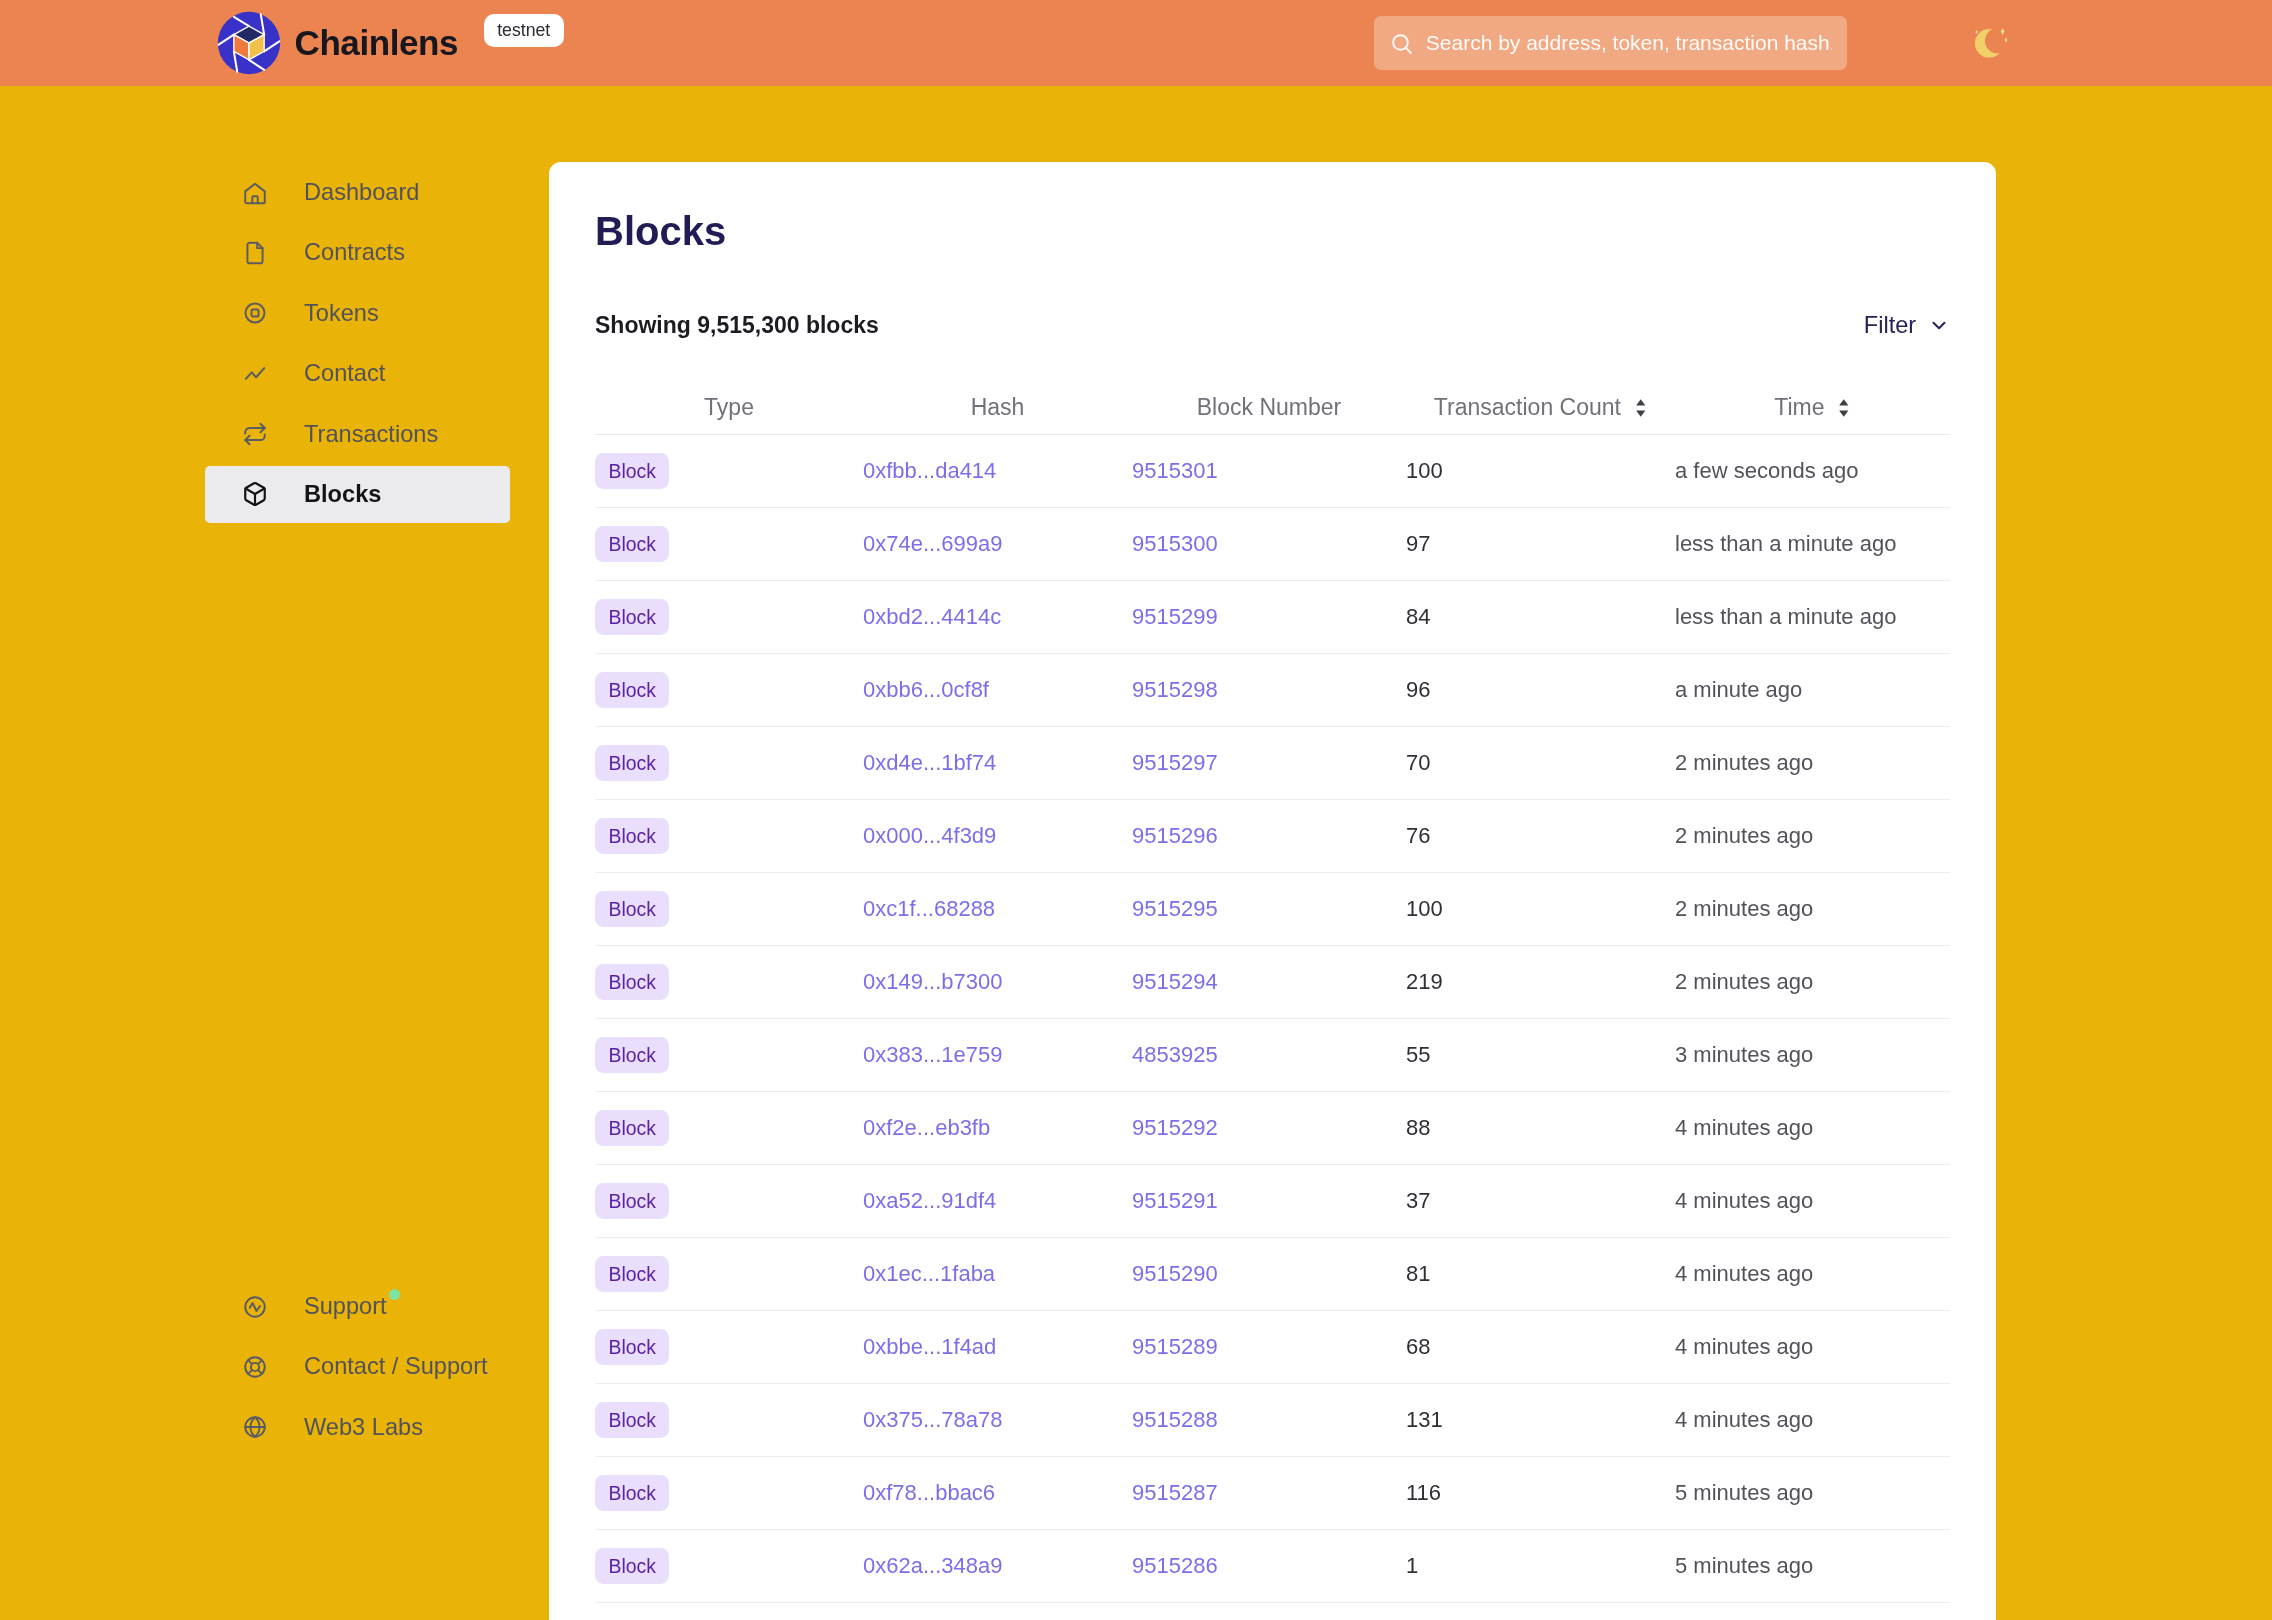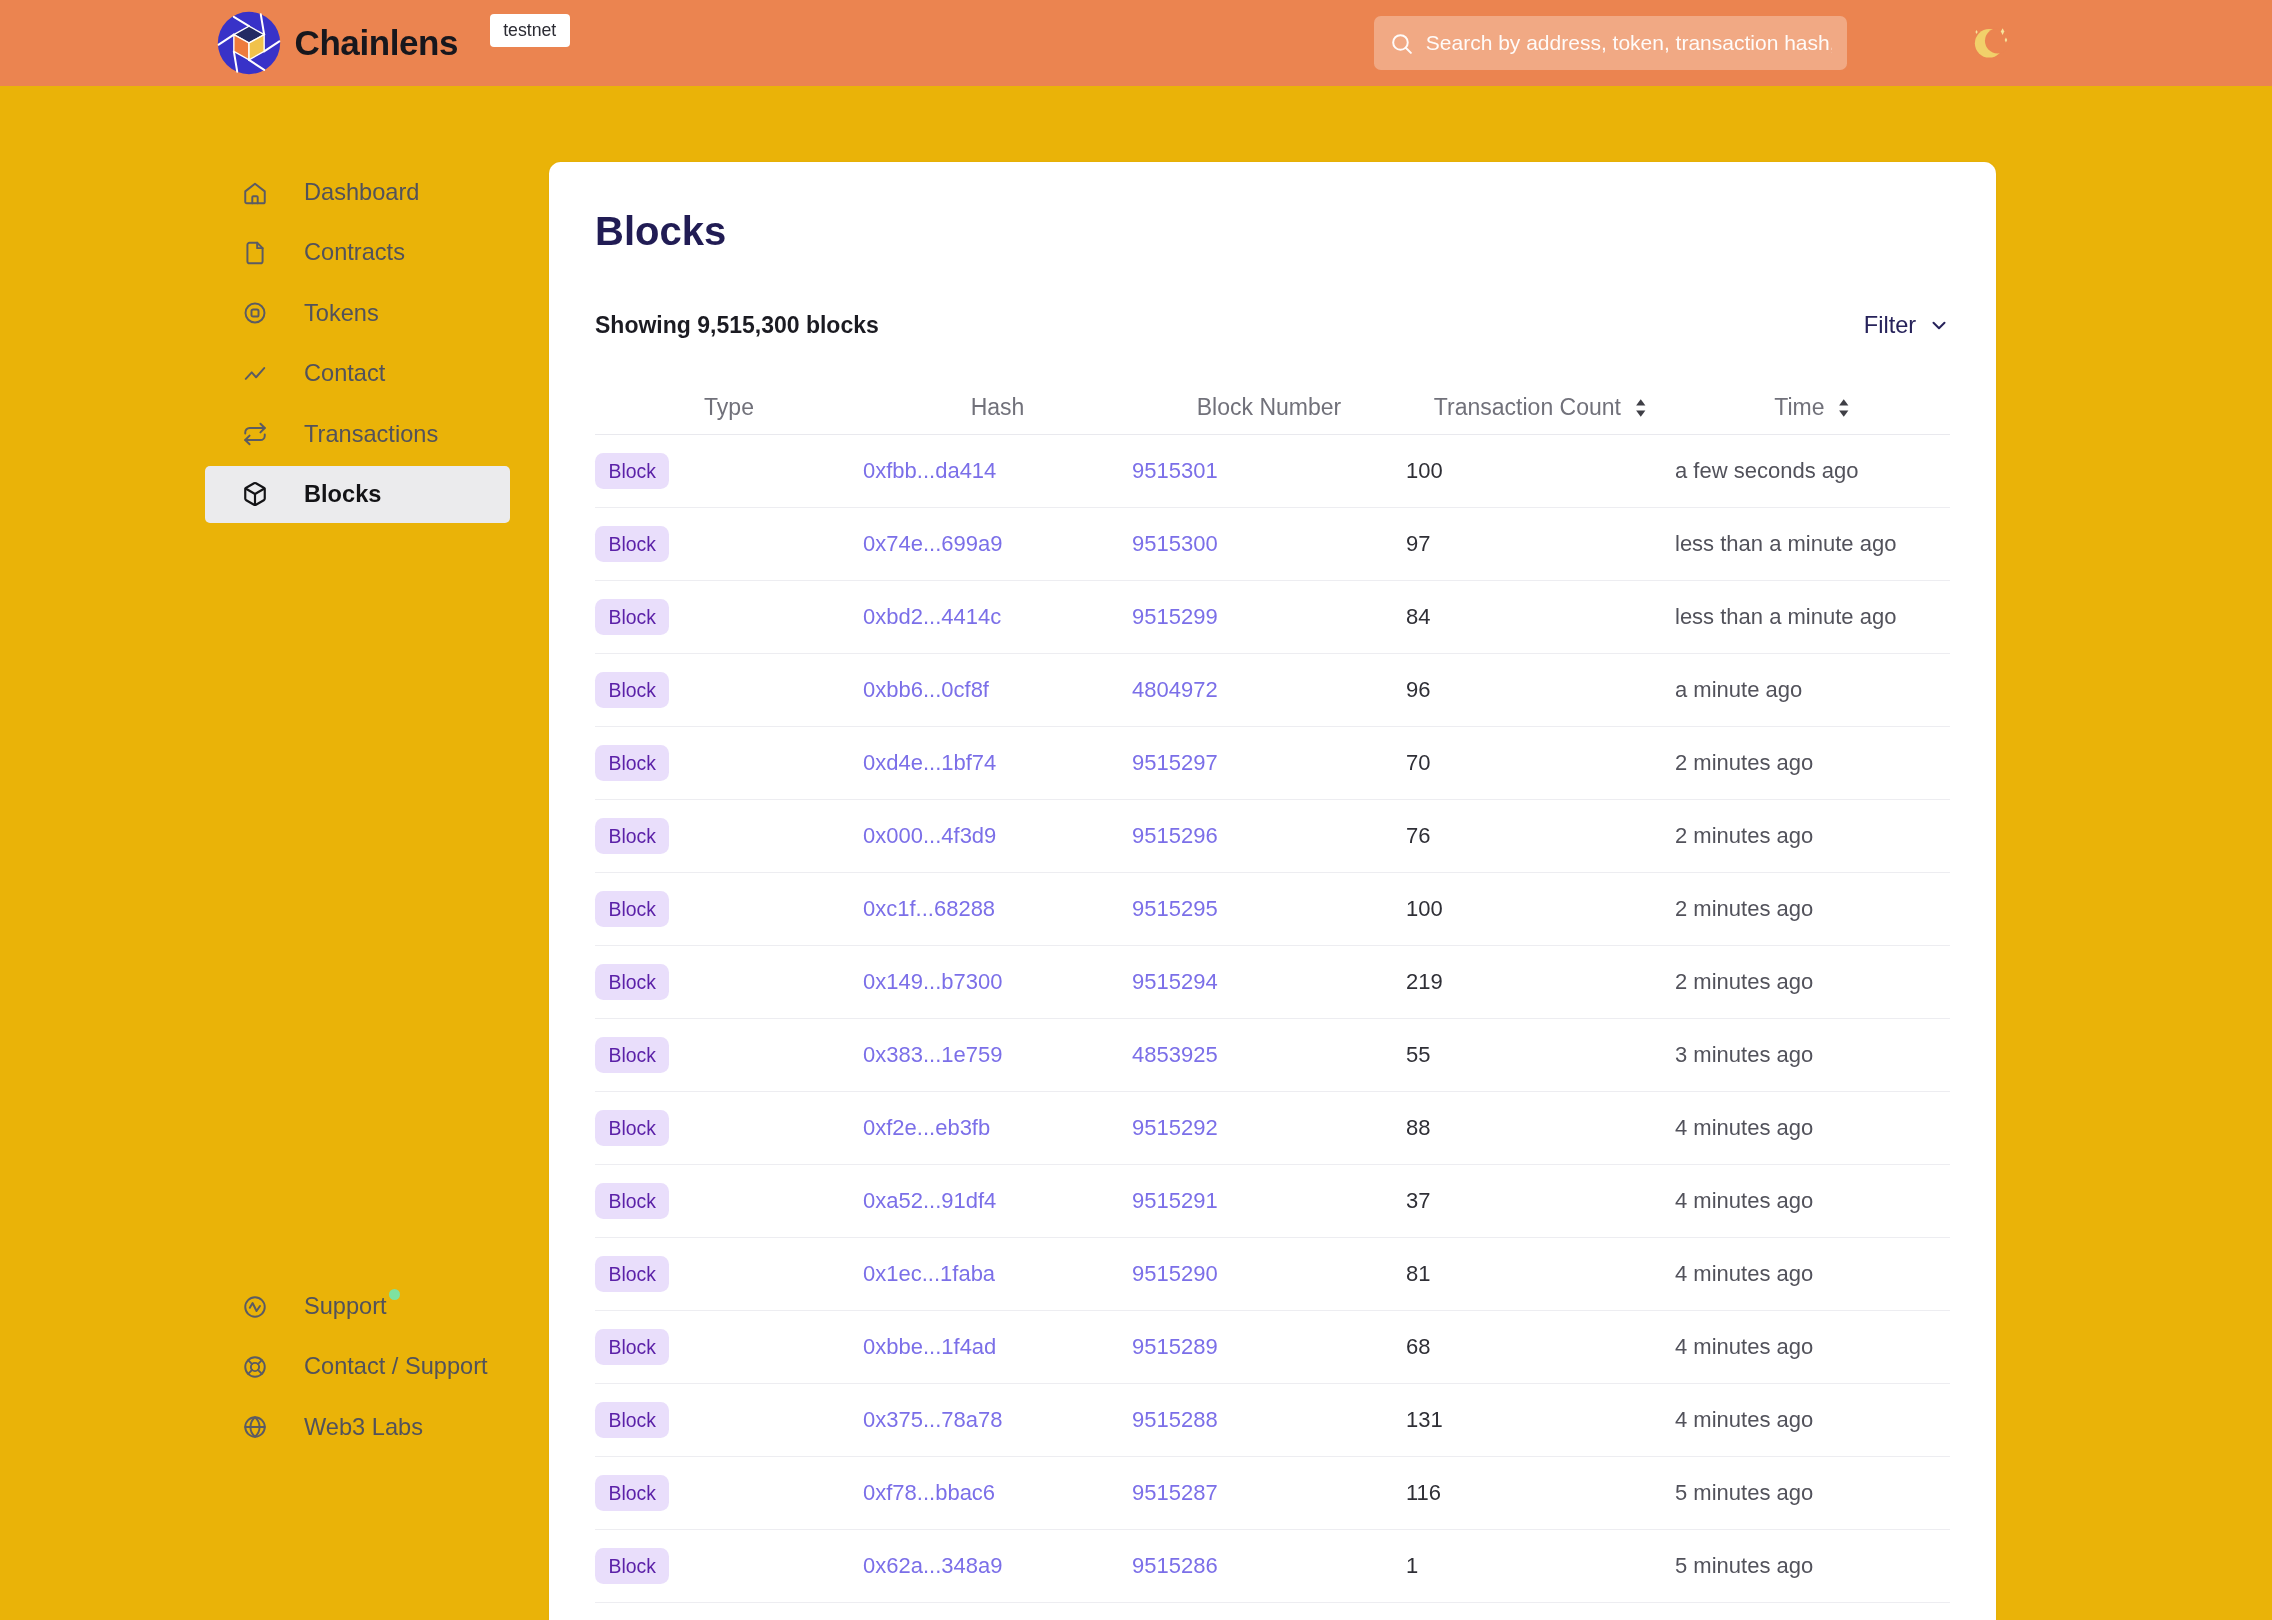--- a/index.html
+++ b/index.html
@@ -36,23 +36,23 @@
     font-size: 35px;
     font-weight: 700;
     color: #17171d;
     letter-spacing: -0.4px;
   }
   .net-badge {
     background: #ffffff;
     color: #2b2b33;
     font-size: 17.7px;
     padding: 5.9px 13.5px;
-    border-radius: 4px;
+    border-radius: 10px;
     margin-bottom: 25px;
-    margin-left: 18px;
+    margin-left: 12px;
   }
   .search-box {
     position: absolute;
     left: 1374px; top: 16px;
     width: 473px; height: 54px;
     background: rgba(255,255,255,0.30);
     border-radius: 6.8px;
     display: flex;
     align-items: center;
     padding: 0 15px;
@@ -416,21 +416,21 @@
   </div>
 
   <div class="tr">
     <div class="td">
       <span class="chip">Block</span>
     </div>
     <div class="td">
       <a class="link">0xbb6...0cf8f</a>
     </div>
     <div class="td">
-      <a class="link">4804972</a>
+      <a class="link">9515298</a>
     </div>
     <div class="td cell-count">96</div>
     <div class="td cell-time">a minute ago</div>
   </div>
 
   <div class="tr">
     <div class="td">
       <span class="chip">Block</span>
     </div>
     <div class="td">

